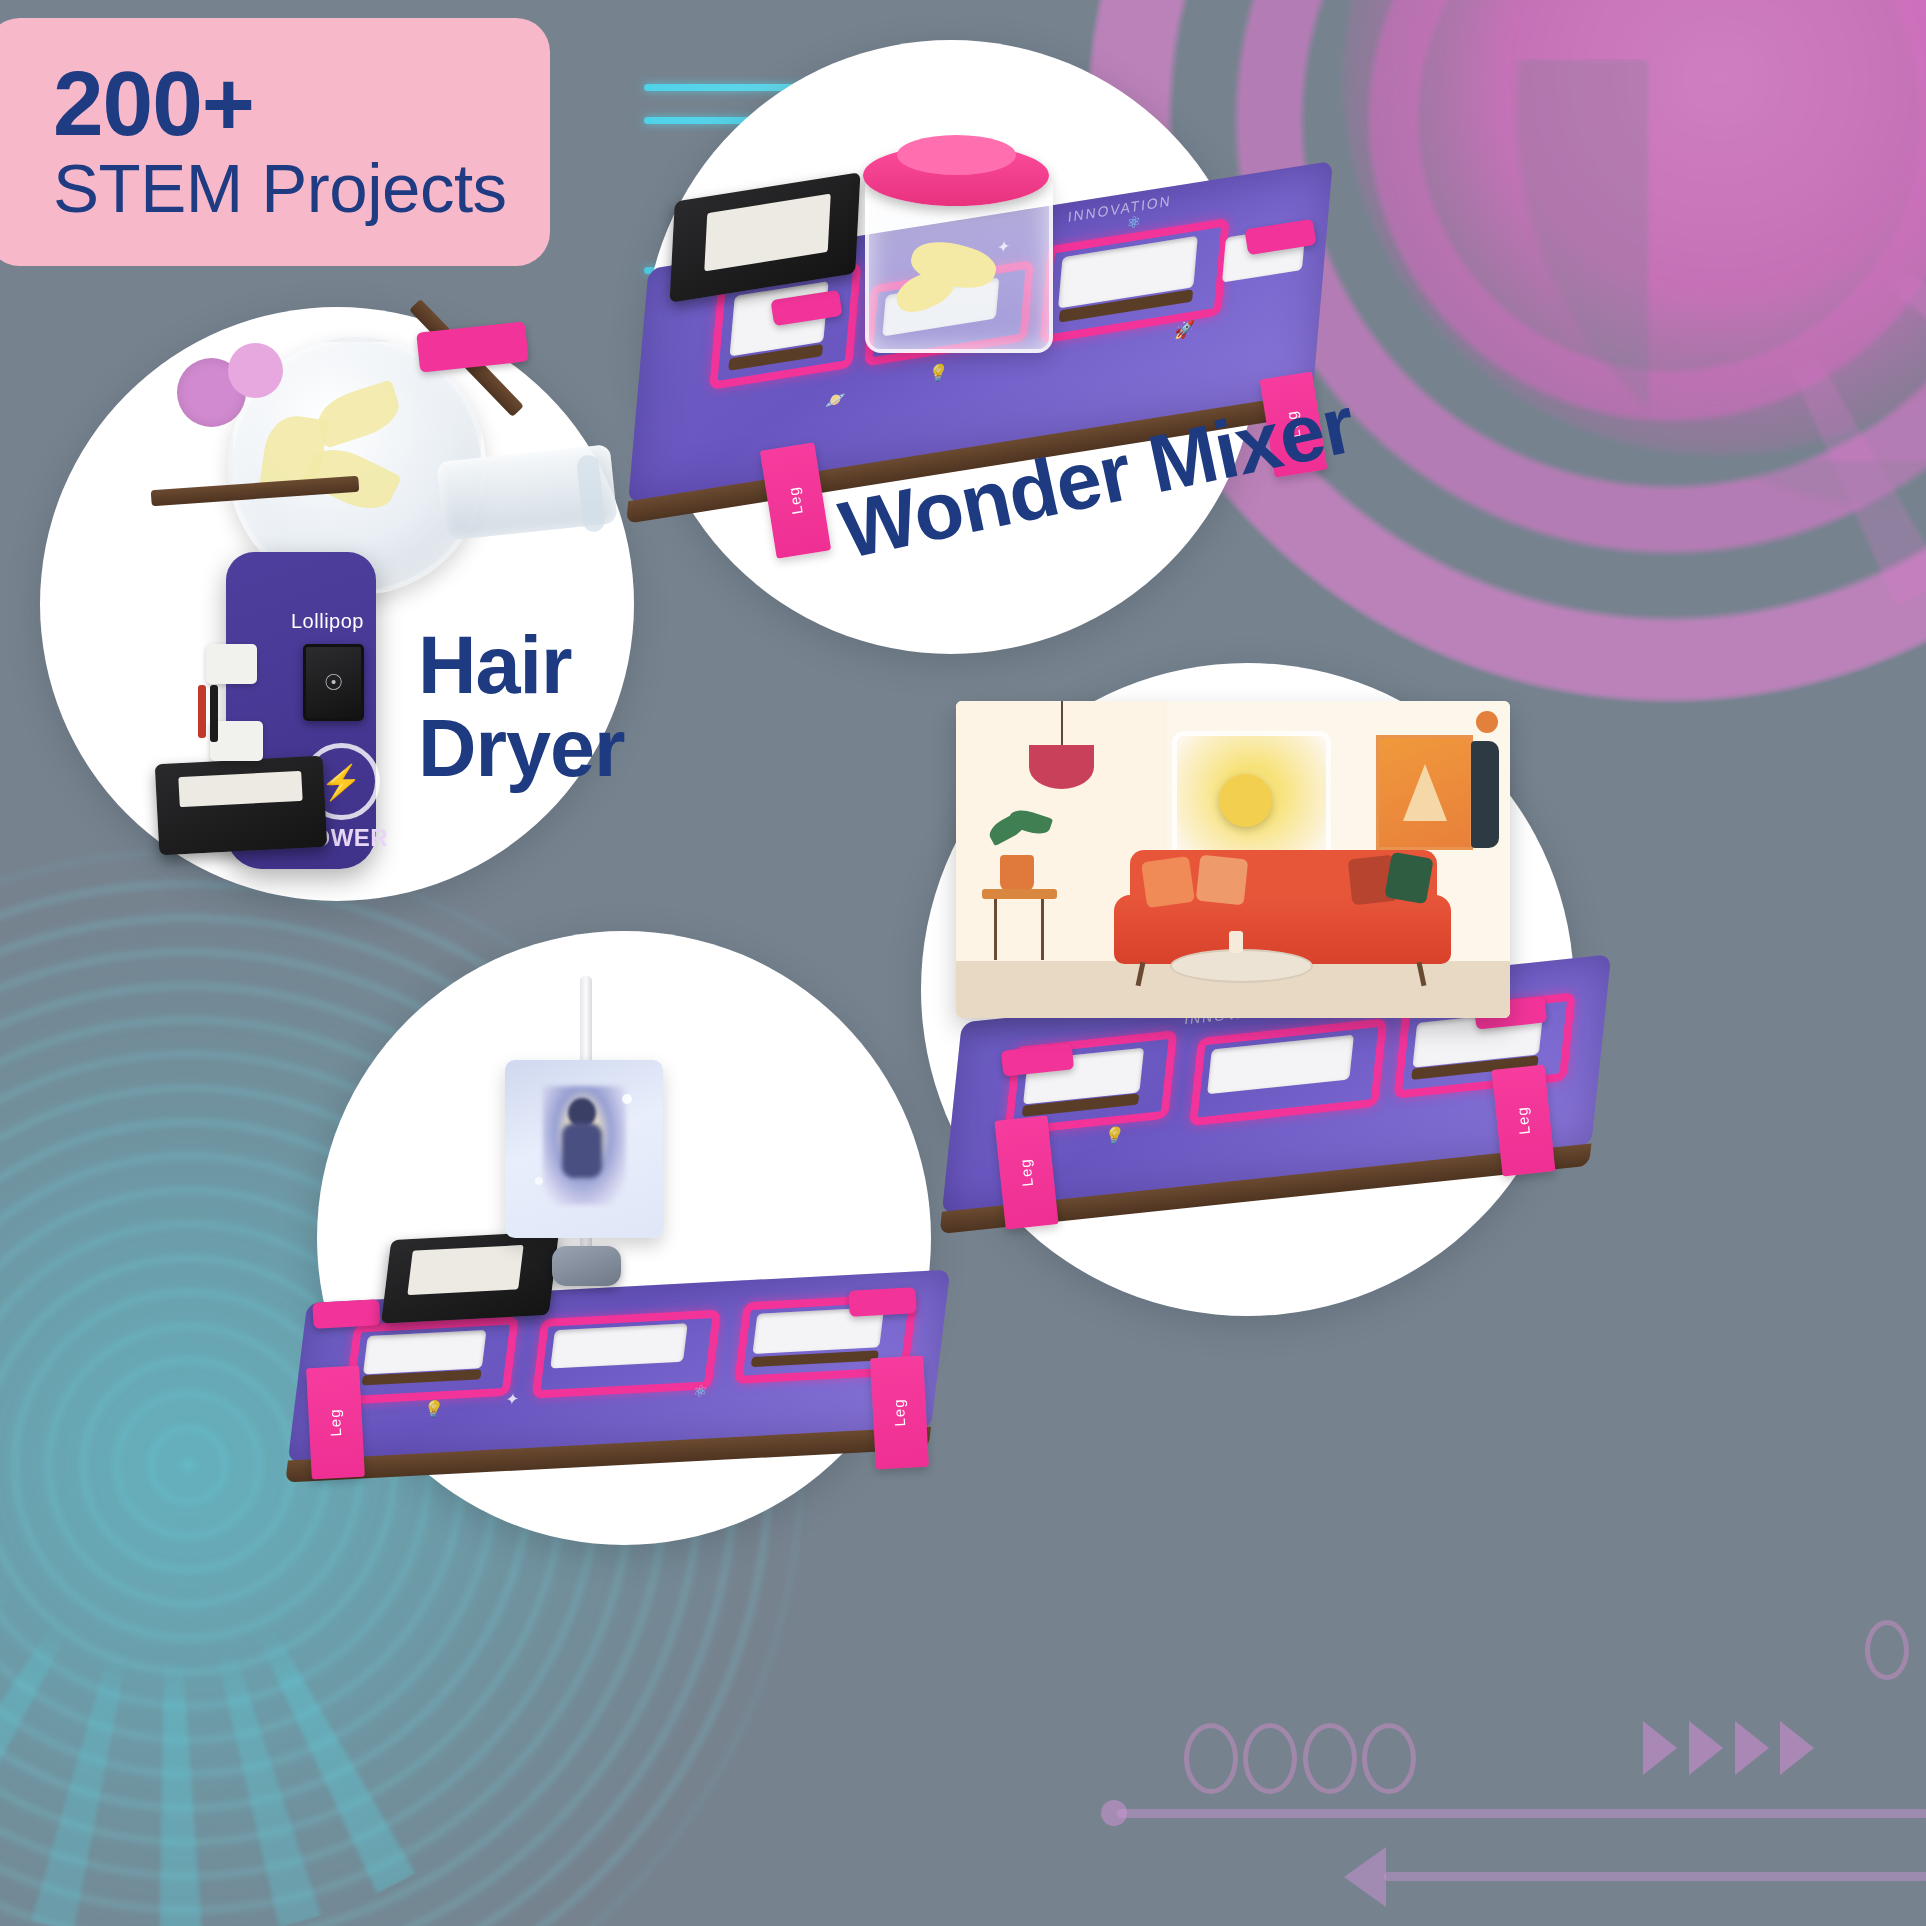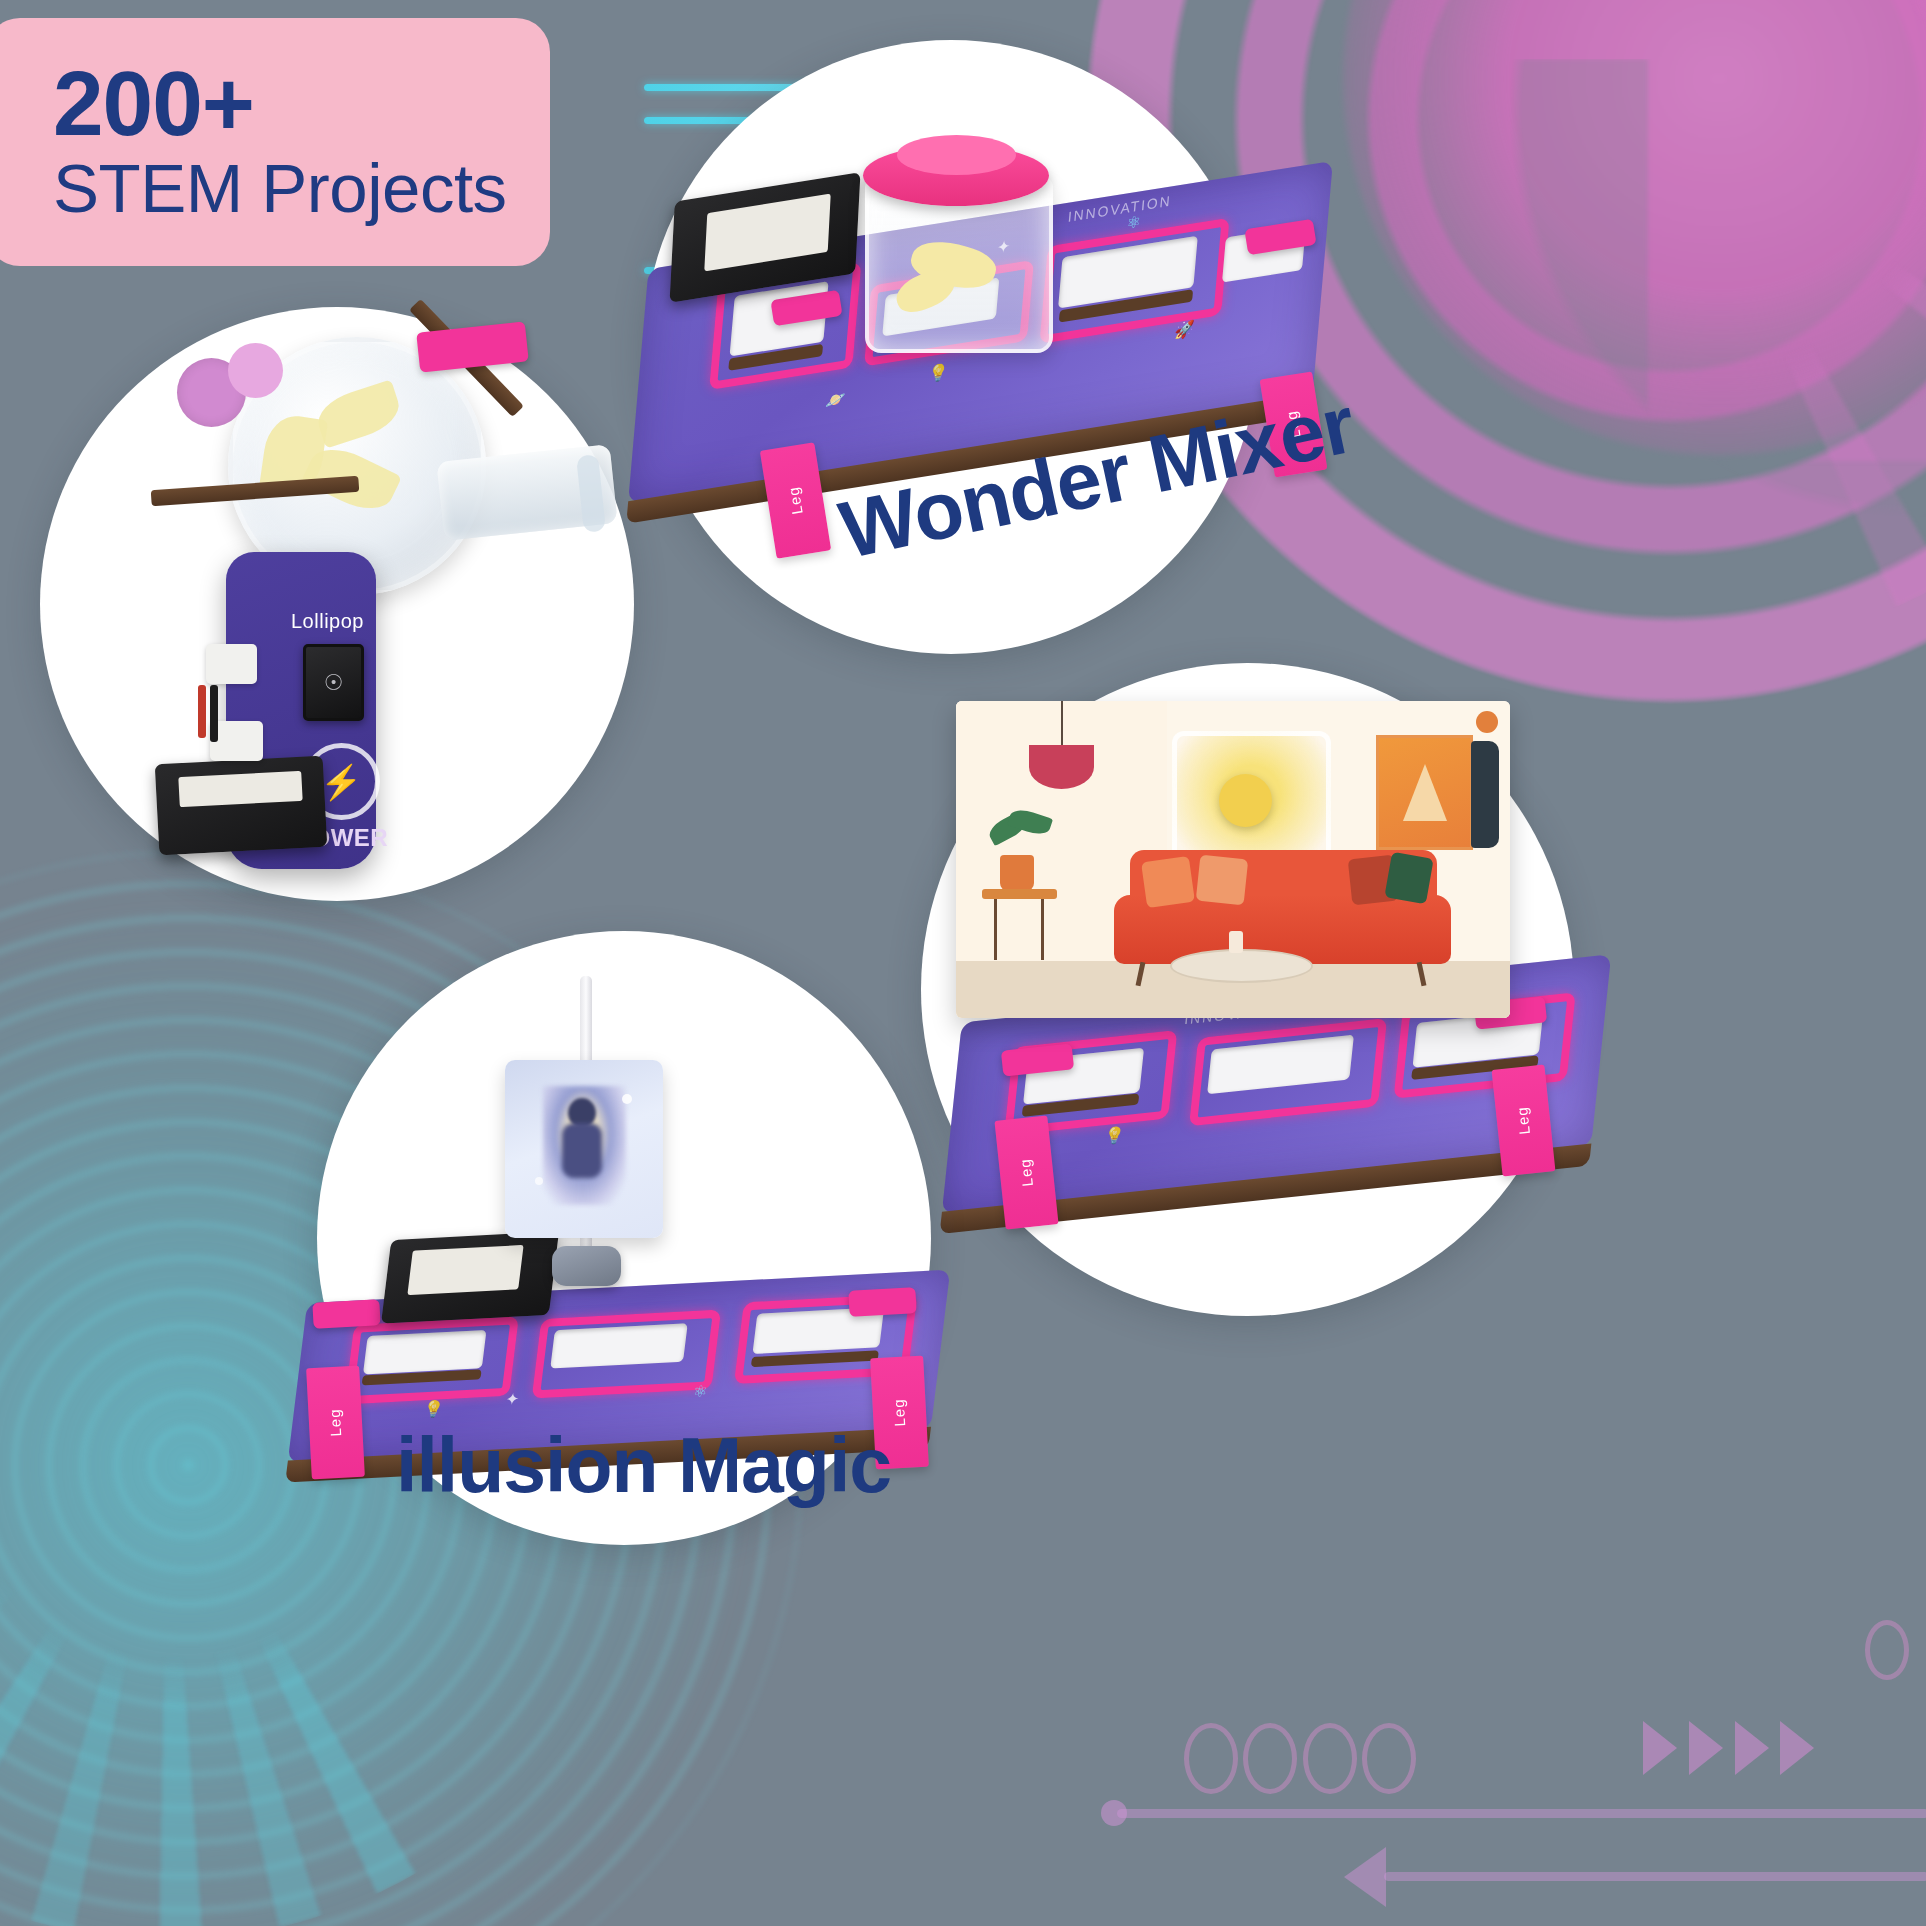--- a/index.html
+++ b/index.html
@@ -290,20 +290,22 @@
     <div class="dryer-text" style="left:265px;top:527px;font-size:24px;font-weight:bold;color:#e7d6f5;">POWER</div>
 
     <div class="battery" style="left:127px;top:463px;width:168px;height:91px;transform:rotate(-3deg);"></div>
     <div class="battery-lbl" style="left:149px;top:477px;width:123px;height:30px;transform:rotate(-3deg);"></div>
 
     <div style="position:absolute;left:176px;top:347px;width:51px;height:40px;background:#f1f1ee;border-radius:5px;box-shadow:0 2px 5px rgba(0,0,0,.2);"></div>
     <div style="position:absolute;left:180px;top:424px;width:53px;height:40px;background:#f1f1ee;border-radius:5px;box-shadow:0 2px 5px rgba(0,0,0,.2);"></div>
     <div class="wire" style="left:168px;top:388px;width:8px;height:53px;background:#c0392b;"></div>
     <div class="wire" style="left:180px;top:388px;width:8px;height:57px;background:#1c1c1c;"></div>
 
+    <div class="plabel" style="left:388px;top:327px;font-size:81px;">Hair
+Dryer</div>
   </div>
 
   <div class="card" style="left:614px;top:30px;width:752px;height:634px;">
     <div class="disc" style="left:30px;top:10px;width:614px;height:614px;"></div>
 
     <div class="board" style="left:20px;top:188px;width:693px;height:228px;transform:rotate(-9deg) skewX(-14deg);">
       <div class="deck">
         <div class="trace" style="left:73px;top:26px;width:129px;height:87px;"></div>
         <div class="trace" style="left:230px;top:51px;width:149px;height:63px;"></div>
         <div class="trace" style="left:408px;top:40px;width:168px;height:79px;"></div>
@@ -448,17 +450,16 @@
     <div class="ill-rod" style="left:293px;top:55px;width:12px;height:297px;"></div>
     <div class="ill-card" style="left:218px;top:139px;width:158px;height:178px;">
       <div style="position:absolute;left:38px;top:26px;width:83px;height:119px;filter:blur(2px);background:radial-gradient(ellipse at 48% 40%, #f3e7c8 0 22%, rgba(110,120,190,.65) 45%, rgba(160,150,210,.35) 70%, rgba(200,210,235,0) 86%);"></div>
       <div style="position:absolute;left:63px;top:38px;width:28px;height:30px;border-radius:50%;background:#3a3f66;filter:blur(1.5px);"></div>
       <div style="position:absolute;left:57px;top:63px;width:40px;height:55px;border-radius:12px;background:#4a4f82;filter:blur(2px);"></div>
       <div style="position:absolute;left:117px;top:34px;width:10px;height:10px;border-radius:50%;background:rgba(255,255,255,.85);"></div>
       <div style="position:absolute;left:30px;top:117px;width:8px;height:8px;border-radius:50%;background:rgba(255,255,255,.7);"></div>
     </div>
     <div class="motor" style="left:265px;top:325px;width:69px;height:40px;border-radius:14px;"></div>
 
-    <div class="plabel" style="left:109px;top:505px;font-size:77px;">illusion Magic</div>
   </div>
 
 </div>
 
 
 </body></html>

